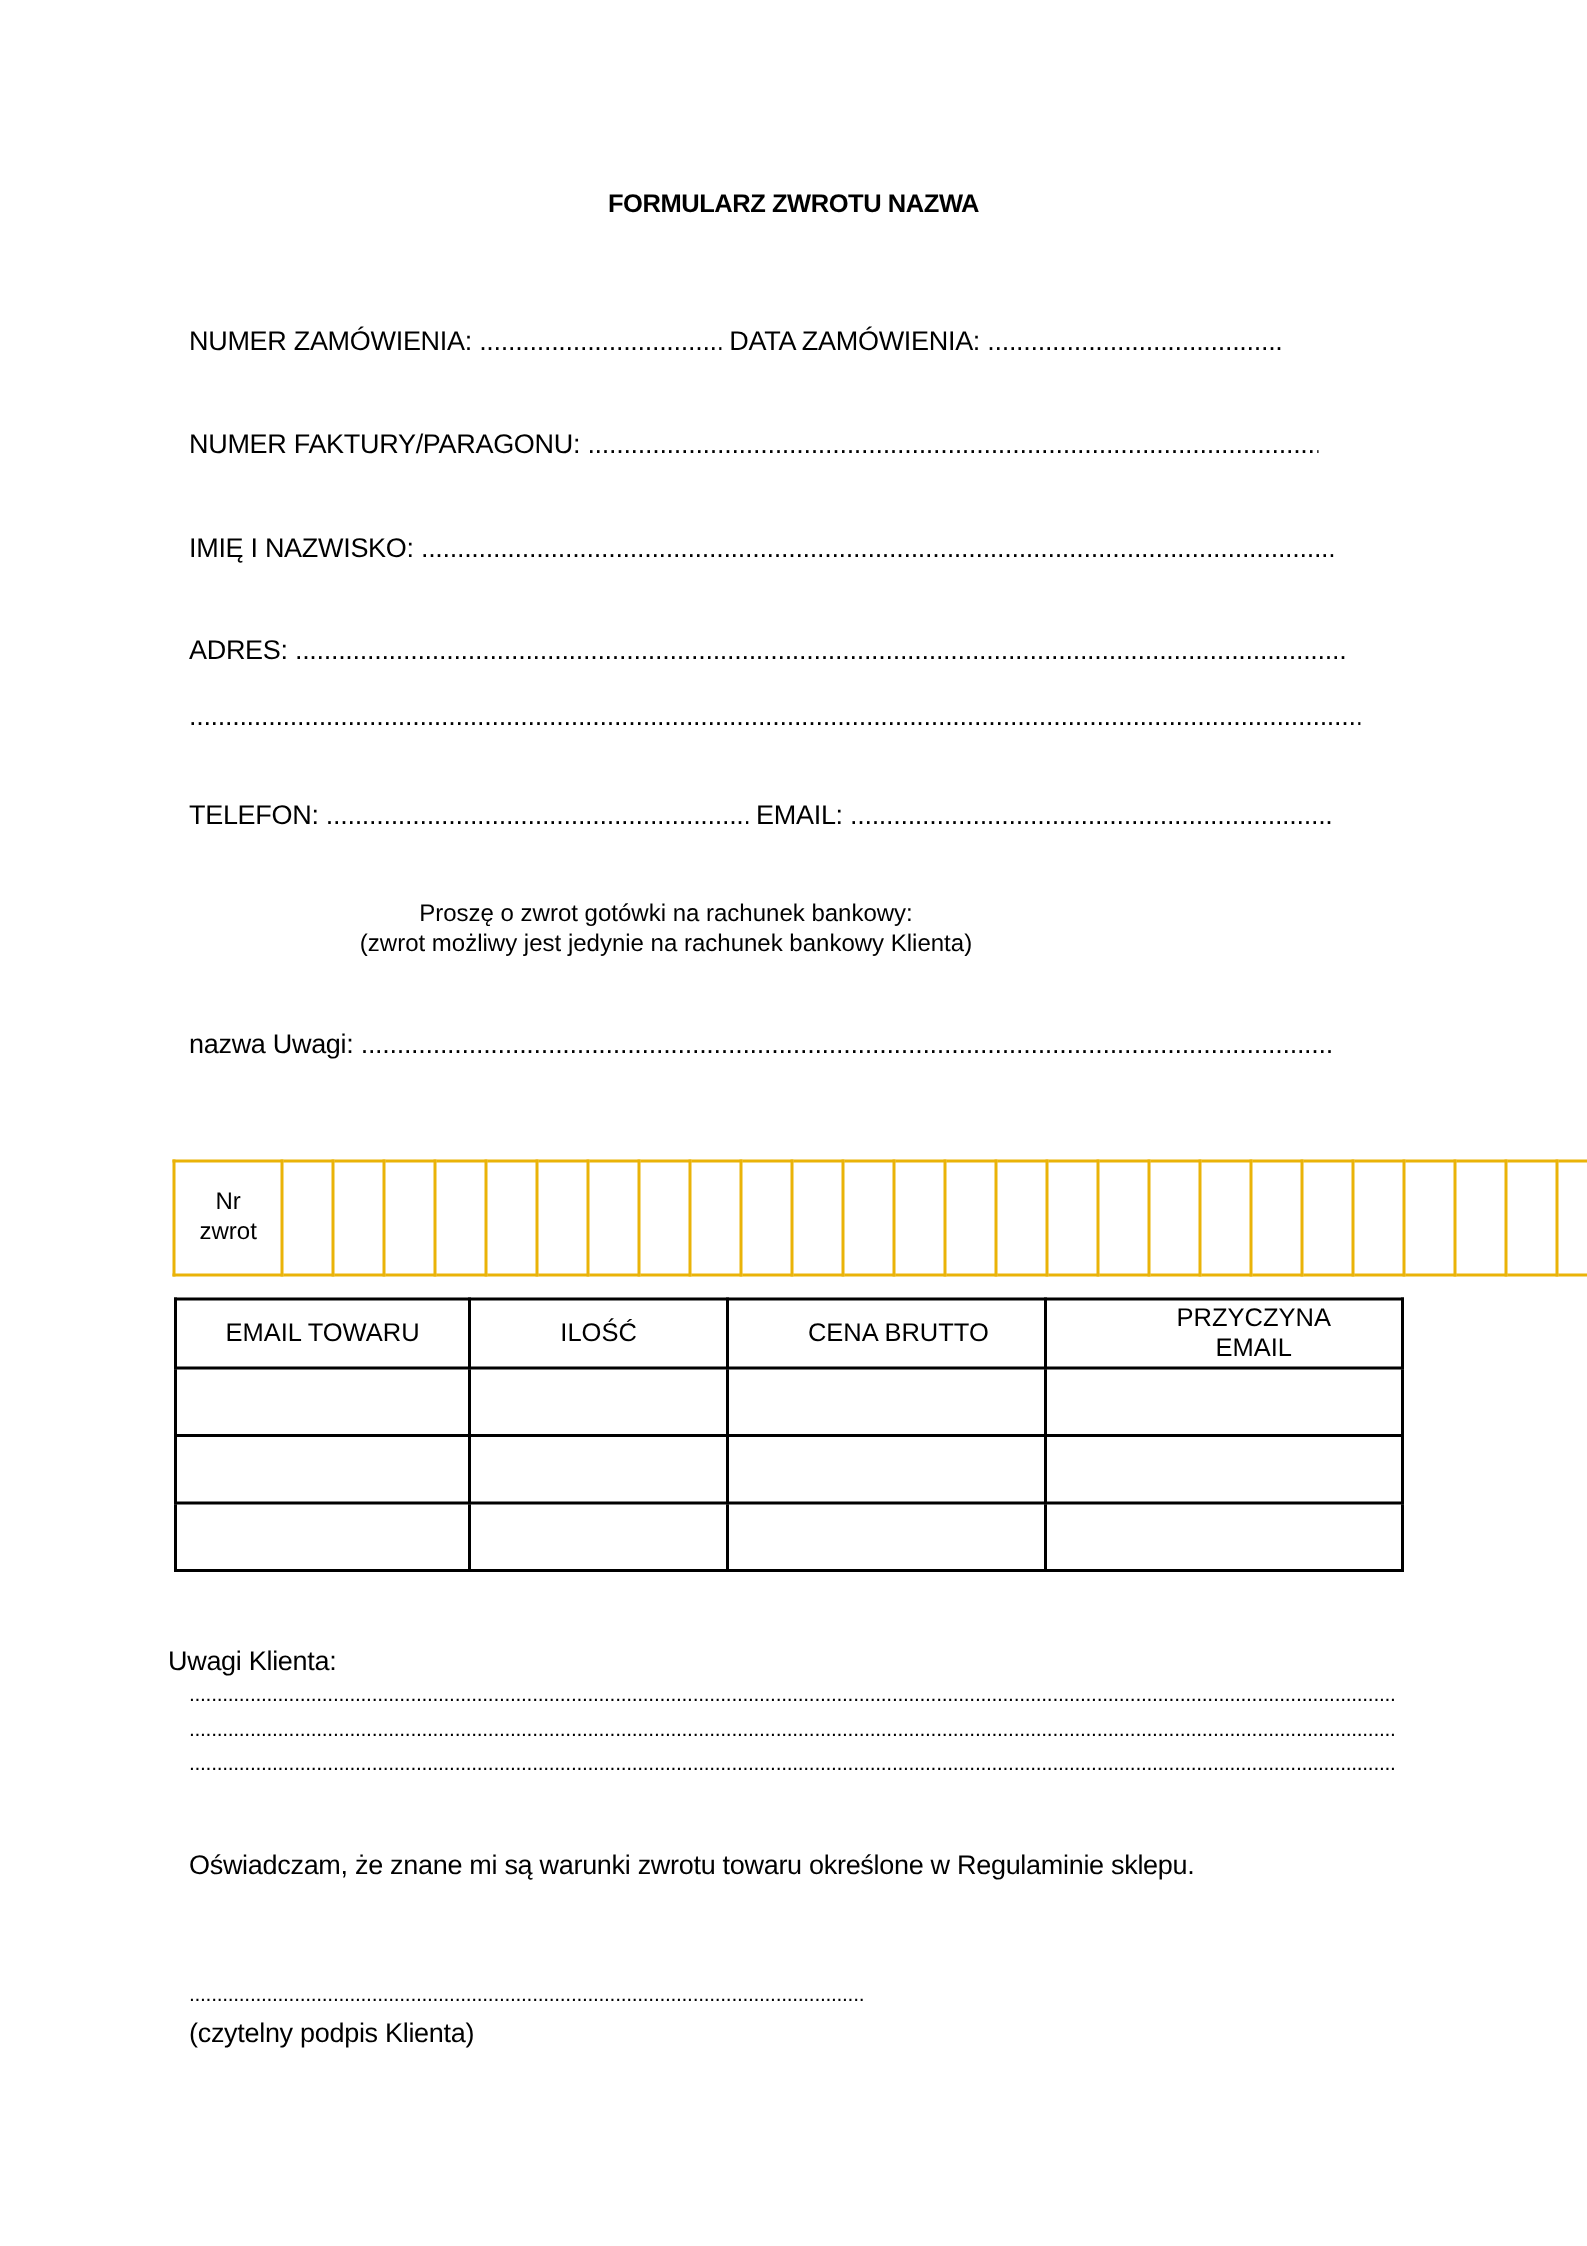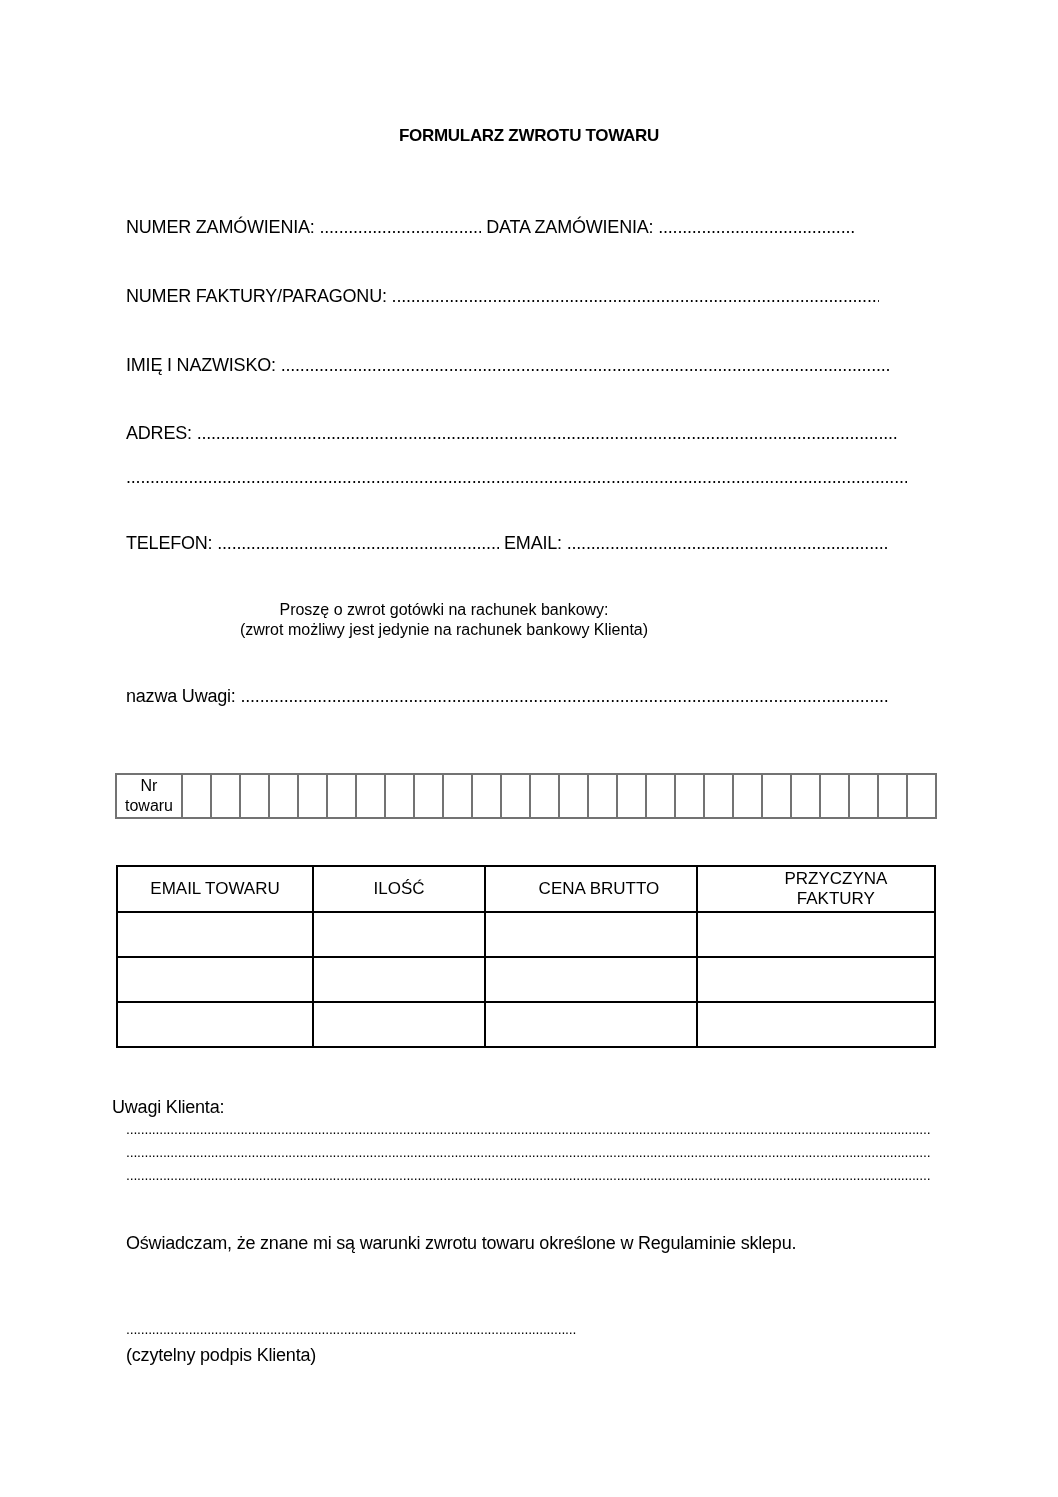--- a/index.html
+++ b/index.html
@@ -4,31 +4,31 @@
 <style>
   html, body { margin: 0; padding: 0; background: #ffffff; }
   body { width: 1058px; height: 1497px; position: relative; overflow: hidden;
          font-family: "Liberation Sans", sans-serif; color: #000; }
   .abs { position: absolute; }
   .title { left: 0; width: 1058px; top: 126px; text-align: center; font-weight: bold; font-size: 17px; letter-spacing: -0.3px; }
   .line { font-size: 18px; white-space: nowrap; letter-spacing: -0.2px; }
   .dots { display: inline-block; overflow: hidden; vertical-align: bottom; white-space: nowrap; }
   .center-note { left: 0; width: 888px; text-align: center; font-size: 16px; line-height: 20px; }
   table { border-collapse: collapse; }
-  .acct td { border: 2px solid #737373; height: 42px; padding: 0; }
+  .acct td { border: 2px solid #eab308; height: 42px; padding: 16px; }
   .acct td.lbl { width: 64px; text-align: center; font-size: 16px; line-height: 20px; }
   .acct td.cell { width: 27px; }
   .goods td, .goods th { border: 2px solid #000; padding: 0; }
   .goods th { font-weight: normal; font-size: 17px; height: 44px; line-height: 20px; text-align: center; }
   .goods td { height: 43px; }
 </style>
 </head>
 <body>
 
-<div class="abs title">FORMULARZ ZWROTU TOWARU</div>
+<div class="abs title">FORMULARZ ZWROTU NAZWA</div>
 
 <div class="abs line" style="left:126px; top:217px;">
   <span>NUMER ZAMÓWIENIA:</span>
   <span class="dots" style="width:162px;">..............................................</span>
   <span>DATA ZAMÓWIENIA:</span>
   <span class="dots" style="width:196px;">.......................................................</span>
 </div>
 
 <div class="abs line" style="left:126px; top:286px;">
   <span>NUMER FAKTURY/PARAGONU:</span>
@@ -64,21 +64,21 @@
 <div class="abs line" style="left:126px; top:686px;">
   <span>nazwa Uwagi:</span>
   <span class="dots" style="width:650px;">..................................................................................................................................................................................................</span>
 </div>
 
 <table class="abs acct" style="left:115px; top:773px;">
   <tbody>
       <tr id="acct-row">
     <td class="lbl">
       <div>Nr</div>
-      <div>towaru</div>
+      <div>zwrot</div>
     </td>
   <td class="cell"></td>
         <td class="cell"></td>
         <td class="cell"></td>
         <td class="cell"></td>
         <td class="cell"></td>
         <td class="cell"></td>
         <td class="cell"></td>
         <td class="cell"></td>
         <td class="cell"></td>
@@ -104,21 +104,21 @@
   </table>
 
 <table class="abs goods" style="left:116px; top:865px; width:820px;">
   <tbody>
       <tr>
     <th style="width:204px;">EMAIL TOWARU</th>
     <th style="width:180px;">ILOŚĆ</th>
     <th style="width:204px;padding-left:16px;">CENA BRUTTO</th>
     <th style="width:204px;padding-left:40px;">
       <div>PRZYCZYNA</div>
-      <div>FAKTURY</div>
+      <div>EMAIL</div>
     </th>
   </tr>
   <tr>
     <td></td>
     <td></td>
     <td></td>
     <td></td>
   </tr>
   <tr>
     <td></td>

